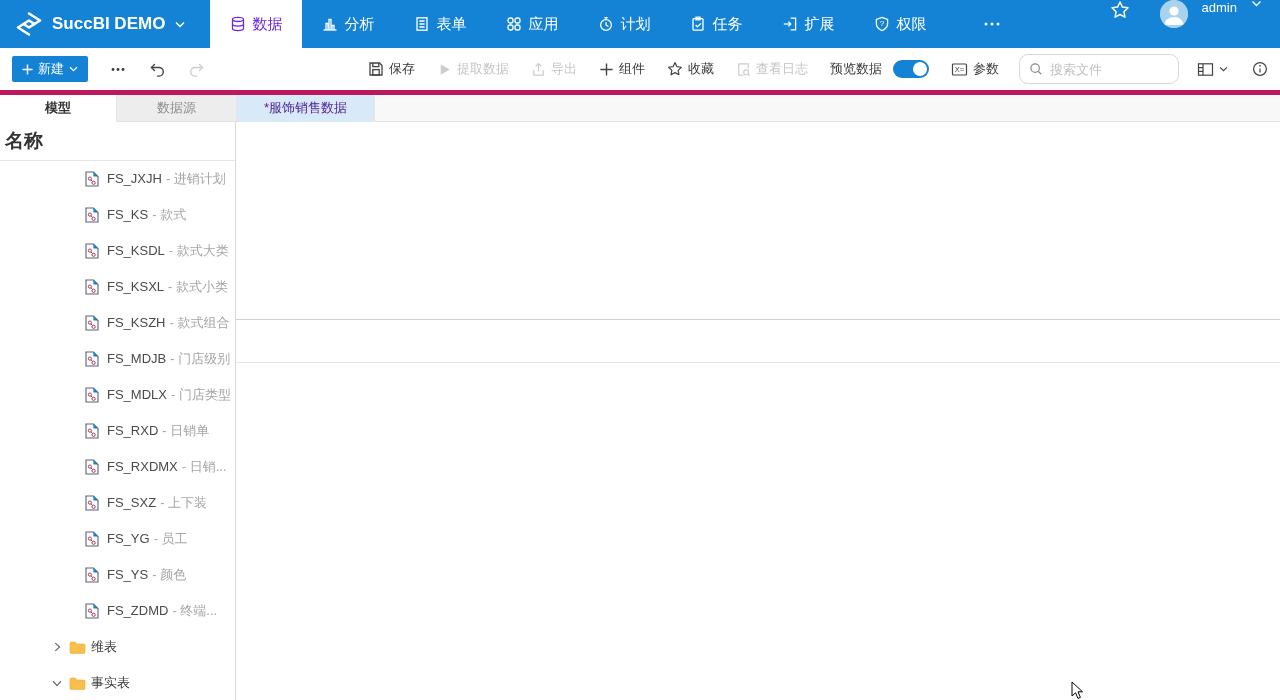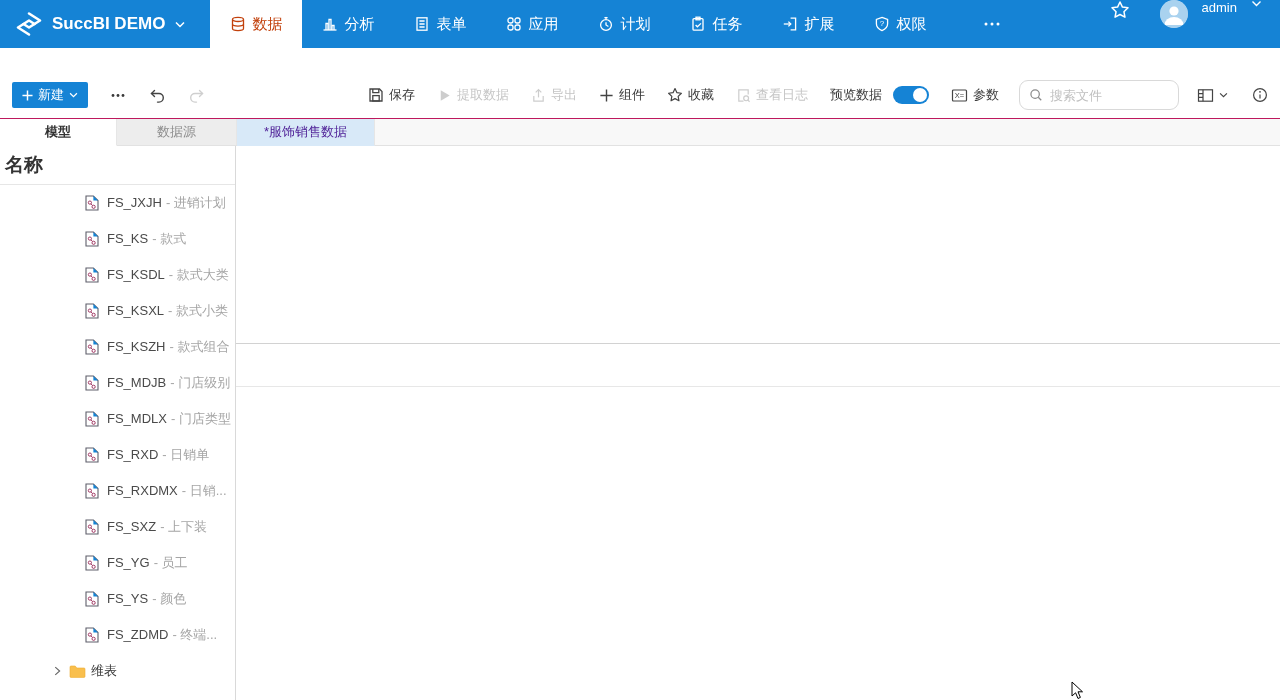--- a/index.html
+++ b/index.html
@@ -7,28 +7,28 @@
     font-family:"Liberation Sans","DejaVu Sans",sans-serif; }
   body { position:relative; }
 
   
   .topbar { height:48px; background:#1583d5; display:flex; align-items:stretch; color:#fff; }
   .brand { display:flex; align-items:center; gap:10px; padding:0 16px; width:210px; }
   .brand-title { font-size:17px; font-weight:600; white-space:nowrap; }
   .nav { display:flex; align-items:stretch; }
   .nav-item { display:flex; align-items:center; justify-content:center; gap:7px;
     width:92px; font-size:15px; cursor:pointer; }
-  .nav-item.active { background:#fff; color:#c2410c; }
+  .nav-item.active { background:#fff; color:#6d28d9; }
   .topbar-right { margin-left:auto; display:flex; gap:14px; padding-right:18px; }
   .avatar { width:28px; height:28px; border-radius:50%; overflow:hidden; background:#a9d2ef; }
   .admin-label { font-size:13px; }
 
   
-  .toolbar { height:47px; border-bottom:1px solid #be185d; display:flex; align-items:center;
-    padding:0 12px; font-size:13px; color:#3a3a3a;margin-top:24px; }
+  .toolbar { height:47px; border-bottom:5px solid #be185d; display:flex; align-items:center;
+    padding:0 12px; font-size:13px; color:#3a3a3a; }
   .btn-new { background:#1583d5; color:#fff; border:none; height:26px; border-radius:2px;
     padding:0 10px; display:flex; align-items:center; gap:5px; font-size:13px; cursor:pointer; }
   .tb-item { display:flex; align-items:center; gap:5px; cursor:pointer; white-space:nowrap; }
   .tb-item.disabled { color:#c5c5c5; cursor:default; }
   .tb-gap { margin-left:22px; }
   .tb-spacer { flex:1; }
   .toggle { width:36px; height:18px; background:#1583d5; border-radius:9px; position:relative; margin-left:6px; }
   .toggle .knob { position:absolute; right:2px; top:2px; width:14px; height:14px; border-radius:50%; background:#fff; }
   .searchbox { display:flex; align-items:center; gap:7px; width:160px; height:30px;
     border:1px solid #d9d9d9; border-radius:9px; padding:12px 9px; margin-left:20px; }

